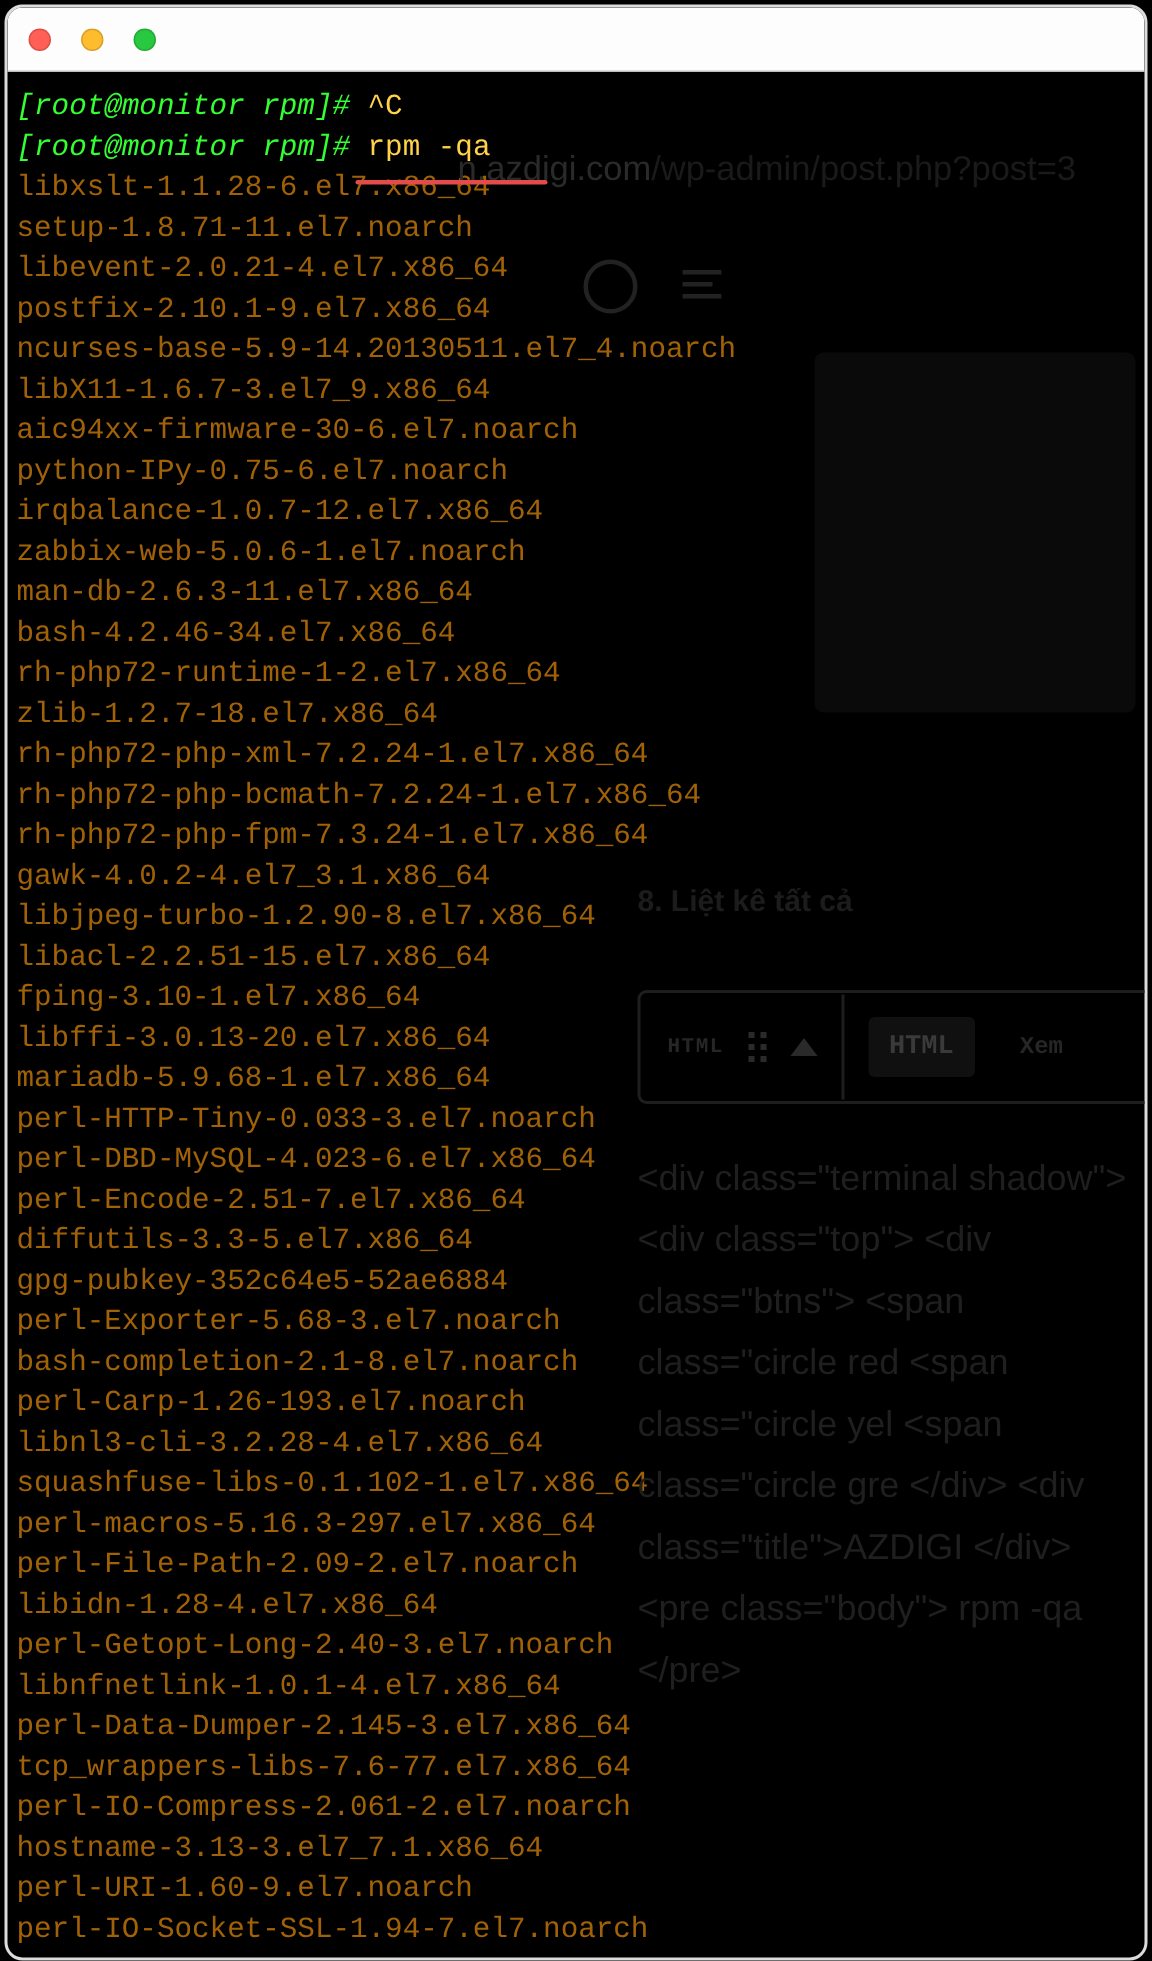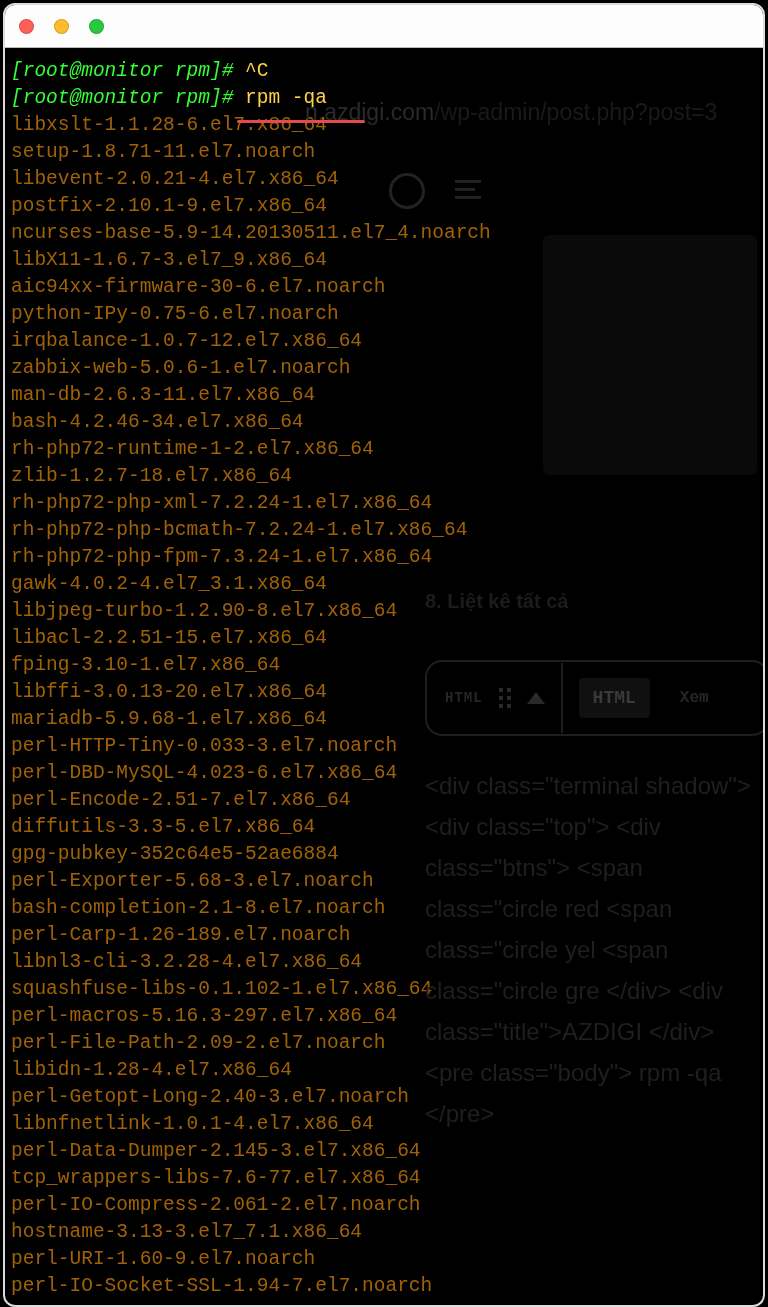--- a/index.html
+++ b/index.html
@@ -14,21 +14,21 @@
   .cmdyellow{color:#ffd24a;}
   .pkg{color:#a16207;}
   .underline{position:absolute;width:128px;height:3px;background:#e44b4b;border-radius:2px;}
   .ghost{position:absolute;color:#222;font-family:-apple-system,BlinkMacSystemFont,"Segoe UI",Arial,sans-serif;}
   .ghost.url{top:94px;left:300px;font-size:23px;color:#2a2a2a;letter-spacing:0px;}
   .ghost.heading{top:560px;left:420px;font-size:20px;font-weight:800;color:#1c1c1c;margin-top:25px;}
   .ghost.codeblock{top:760px;left:420px;font-size:24px;line-height:41px;color:#1f1f1f;}
   .ghost.box{top:230px;left:538px;width:214px;height:240px;background:#0a0a0a;border-radius:6px;}
   .ghost.iconcircle{top:168px;left:384px;width:30px;height:30px;border:3px solid #222;border-radius:50%;}
   .ghost.iconlist{top:170px;left:450px;}
-  .toolbar{position:absolute;top:655px;left:420px;height:72px;width:340px;border:2px solid #1e1e1e;border-radius:17px;display:flex;align-items:center;}
+  .toolbar{position:absolute;top:655px;left:420px;height:72px;width:340px;border:2px solid #1e1e1e;border-radius:6px;display:flex;align-items:center;}
   .toolbar .lbl{color:#262626;font-size:14px;font-weight:700;margin-left:18px;letter-spacing:1px;}
   .toolbar .sep{width:2px;height:70px;background:#1e1e1e;margin:0 16px;}
   .toolbar .btn{background:#101010;color:#3a3a3a;font-weight:800;font-size:18px;padding:10px 14px;border-radius:4px;}
   .grip{display:inline-block;width:16px;margin-left:14px;}
   .grip span{display:block;width:4px;height:4px;background:#2a2a2a;float:left;margin:2px;}
   .caret{margin-left:14px;width:0;height:0;border-left:9px solid transparent;border-right:9px solid transparent;border-bottom:12px solid #2a2a2a;}
   .xem{color:#262626;font-size:16px;font-weight:600;margin-left:30px;}
 </style>
 </head>
 <body>
@@ -105,21 +105,21 @@
 <span class="pkg">fping-3.10-1.el7.x86_64</span>
 <span class="pkg">libffi-3.0.13-20.el7.x86_64</span>
 <span class="pkg">mariadb-5.9.68-1.el7.x86_64</span>
 <span class="pkg">perl-HTTP-Tiny-0.033-3.el7.noarch</span>
 <span class="pkg">perl-DBD-MySQL-4.023-6.el7.x86_64</span>
 <span class="pkg">perl-Encode-2.51-7.el7.x86_64</span>
 <span class="pkg">diffutils-3.3-5.el7.x86_64</span>
 <span class="pkg">gpg-pubkey-352c64e5-52ae6884</span>
 <span class="pkg">perl-Exporter-5.68-3.el7.noarch</span>
 <span class="pkg">bash-completion-2.1-8.el7.noarch</span>
-<span class="pkg">perl-Carp-1.26-189.el7.noarch</span>
+<span class="pkg">perl-Carp-1.26-193.el7.noarch</span>
 <span class="pkg">libnl3-cli-3.2.28-4.el7.x86_64</span>
 <span class="pkg">squashfuse-libs-0.1.102-1.el7.x86_64</span>
 <span class="pkg">perl-macros-5.16.3-297.el7.x86_64</span>
 <span class="pkg">perl-File-Path-2.09-2.el7.noarch</span>
 <span class="pkg">libidn-1.28-4.el7.x86_64</span>
 <span class="pkg">perl-Getopt-Long-2.40-3.el7.noarch</span>
 <span class="pkg">libnfnetlink-1.0.1-4.el7.x86_64</span>
 <span class="pkg">perl-Data-Dumper-2.145-3.el7.x86_64</span>
 <span class="pkg">tcp_wrappers-libs-7.6-77.el7.x86_64</span>
 <span class="pkg">perl-IO-Compress-2.061-2.el7.noarch</span>

